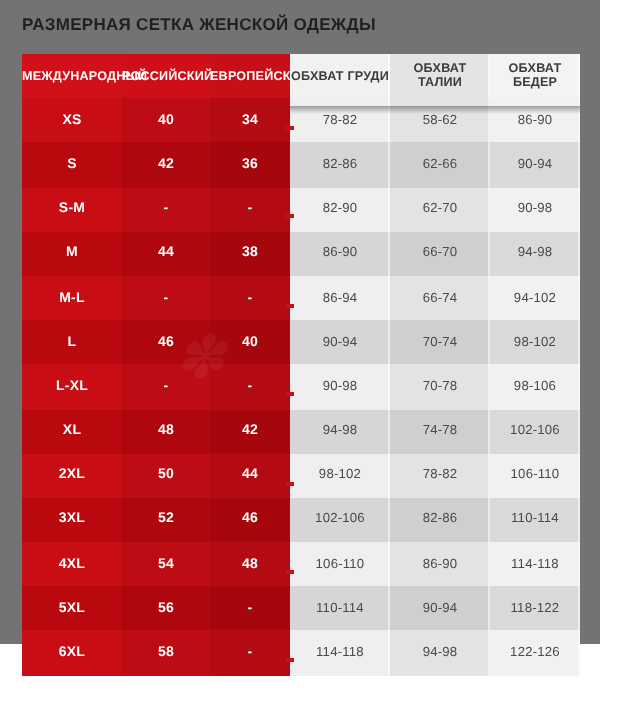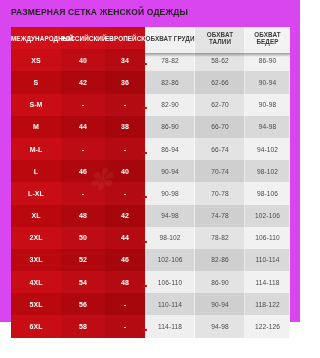--- a/index.html
+++ b/index.html
@@ -12,21 +12,21 @@
     height: 358px;
     overflow: hidden;
     font-family: "Liberation Sans", sans-serif;
     -webkit-font-smoothing: antialiased;
   }
 
   .page {
     position: relative;
     width: 300px;
     height: 322px;
-    background: #d946ef;
+    background: #737373;
     box-sizing: border-box;
   }
 
   
   .title {
     position: absolute;
     left: 11px;
     top: 7px;
     width: 280px;
     font-size: 8.5px;

